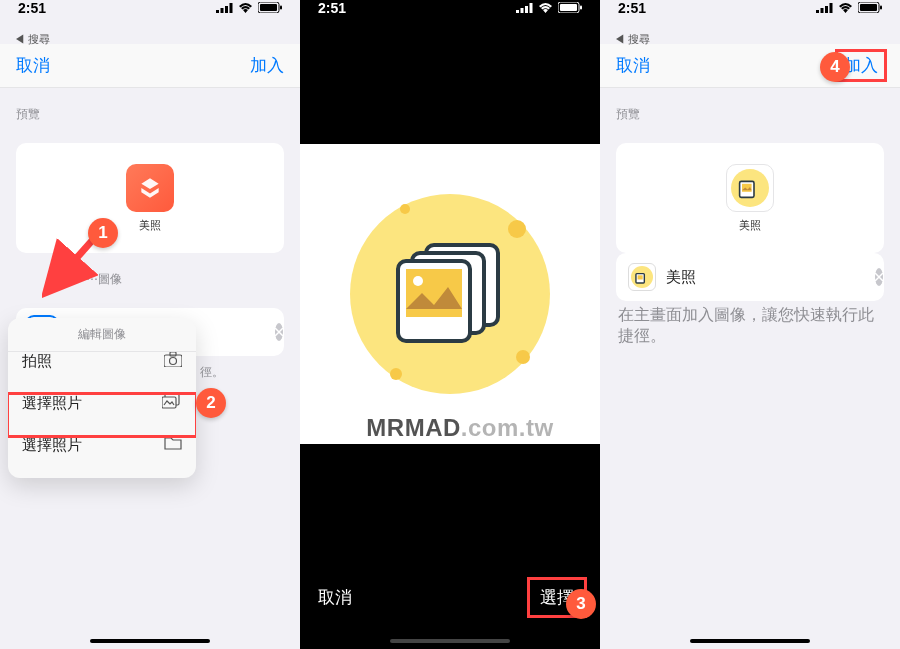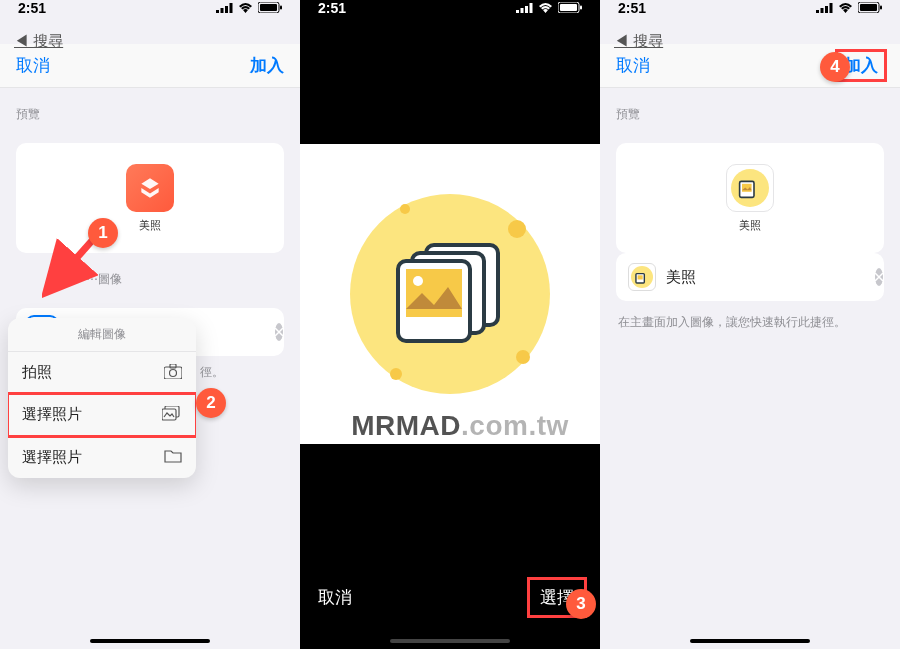--- a/index.html
+++ b/index.html
@@ -6,48 +6,48 @@
     body { font-family: -apple-system, "Helvetica Neue", sans-serif; background: #fff; width: 900px; height: 649px; display: flex; position: relative; }
     .phone { width: 300px; height: 649px; position: relative; overflow: hidden; }
     .p1, .p3 { background: #f2f1f6; }
     .p2 { background: #000; }
     
     
     .status-bar { height: 44px; display: flex; align-items: flex-start; justify-content: space-between; padding: 0 18px; font-size: 14px; font-weight: 600; }
     .status-bar.dark { color: #fff; }
     .status-left { display: flex; align-items: center; gap: 4px; }
     .status-icons { display: flex; align-items: center; gap: 5px; }
-    .back-search { font-size: 15px; font-weight: 400; padding-left: 6px; text-decoration: underline; }
+    .back-search { font-size: 11px; font-weight: 400; padding-left: 6px; }
     
     
     .nav-bar { height: 44px; display: flex; align-items: center; justify-content: space-between; padding: 0 16px; background: #f9f9f9; border-bottom: 1px solid #e5e5e7; }
     .nav-btn { color: #007aff; font-size: 17px; cursor: pointer; }
-    .nav-add { font-weight: 700; }
+    .nav-add { font-weight: 400; }
     
     
     .section-label { font-size: 12px; color: #8e8e93; padding: 18px 16px 20px; }
     
     
     .preview-card { margin: 0 16px; background: #fff; border-radius: 10px; height: 110px; display: flex; flex-direction: column; align-items: center; justify-content: center; gap: 6px; }
     .preview-icon { width: 48px; height: 48px; border-radius: 10px; display: flex; align-items: center; justify-content: center; }
     .preview-label { font-size: 11px; color: #333; }
     
     
     .name-row { margin: 0 16px; background: #fff; border-radius: 10px; height: 48px; display: flex; align-items: center; padding: 0 12px; gap: 10px; }
     .name-icon { width: 28px; height: 28px; border-radius: 6px; display: flex; align-items: center; justify-content: center; flex-shrink: 0; }
     .name-input { flex: 1; font-size: 15px; color: #222; border: none; outline: none; background: transparent; }
     .clear-btn { width: 18px; height: 18px; border-radius: 50%; background: #c7c7cc; color: #fff; display: flex; align-items: center; justify-content: center; font-size: 12px; cursor: pointer; }
     
     
-    .hint { font-size: 12px; color: #8e8e93; padding: 13px 18px; }
+    .hint { font-size: 16px; color: #8e8e93; padding: 4px 18px; }
     
     
     .popover { position: absolute; left: 8px; top: 318px; width: 188px; background: #f8f8f8; border-radius: 12px; box-shadow: 0 8px 24px rgba(0,0,0,0.15); overflow: hidden; }
     .popover-title { font-size: 12px; color: #8e8e93; text-align: center; padding: 8px 8px; border-bottom: 1px solid #e5e5e7; }
-    .popover-item { height: 42px; display: flex; align-items: center; justify-content: space-between; padding: 0 14px; font-size: 15px; color: #222; border-bottom: 1px solid #e5e5e7; cursor: pointer; }
+    .popover-item { height: 42px; display: flex; justify-content: space-between; padding: 0 14px; font-size: 15px; color: #222; border-bottom: 1px solid #e5e5e7; cursor: pointer; }
     .popover-item:last-child { border-bottom: none; }
     .popover-item.highlighted { outline: 3px solid #ff4040; outline-offset: -1px; }
     
     
     .callout { position: absolute; width: 30px; height: 30px; border-radius: 50%; background: #ff5a3c; color: #fff; font-size: 17px; font-weight: 700; display: flex; align-items: center; justify-content: center; z-index: 10; box-shadow: 0 2px 4px rgba(0,0,0,0.2); }
     
     
     .arrow { position: absolute; z-index: 9; }
     
     
@@ -56,21 +56,21 @@
     .picker-btn { color: #fff; font-size: 17px; cursor: pointer; }
     .picker-select { padding: 4px 8px; }
     .picker-select.highlighted { outline: 3px solid #ff4040; outline-offset: 2px; }
     
     
     .photo-circle { width: 200px; height: 200px; border-radius: 50%; background: #fce57f; display: flex; align-items: center; justify-content: center; position: relative; }
     .dot { position:absolute; width: 14px; height:14px; border-radius:50%; background:#f7c948; }
     .d1{top:10px;left:50px;width:10px;height:10px;} .d2{top:26px;right:24px;width:18px;height:18px;} .d3{bottom:14px;left:40px;width:12px;height:12px;} .d4{bottom:30px;right:20px;}
     
     
-    .watermark { position: absolute; width: 100%; text-align: center; font-size: 28px; font-weight: 700; color: rgba(40,40,40,0.35); letter-spacing: 0.5px; bottom: 2px; padding-left: 20px; }
+    .watermark { position: absolute; width: 100%; text-align: center; font-size: 24px; font-weight: 700; color: rgba(40,40,40,0.35); letter-spacing: 0.5px; bottom: 2px; padding-left: 20px; }
     .watermark b { color: rgba(10,10,10,0.7); }
     
     
     .home-ind { position: absolute; bottom: 6px; left: 50%; transform: translateX(-50%); width: 120px; height: 4px; border-radius: 3px; background: #000; }
     .home-ind.light { background: #444; }
     
     
     .add-highlight { outline: 3px solid #ff4040; padding: 2px 6px; }
     
     

